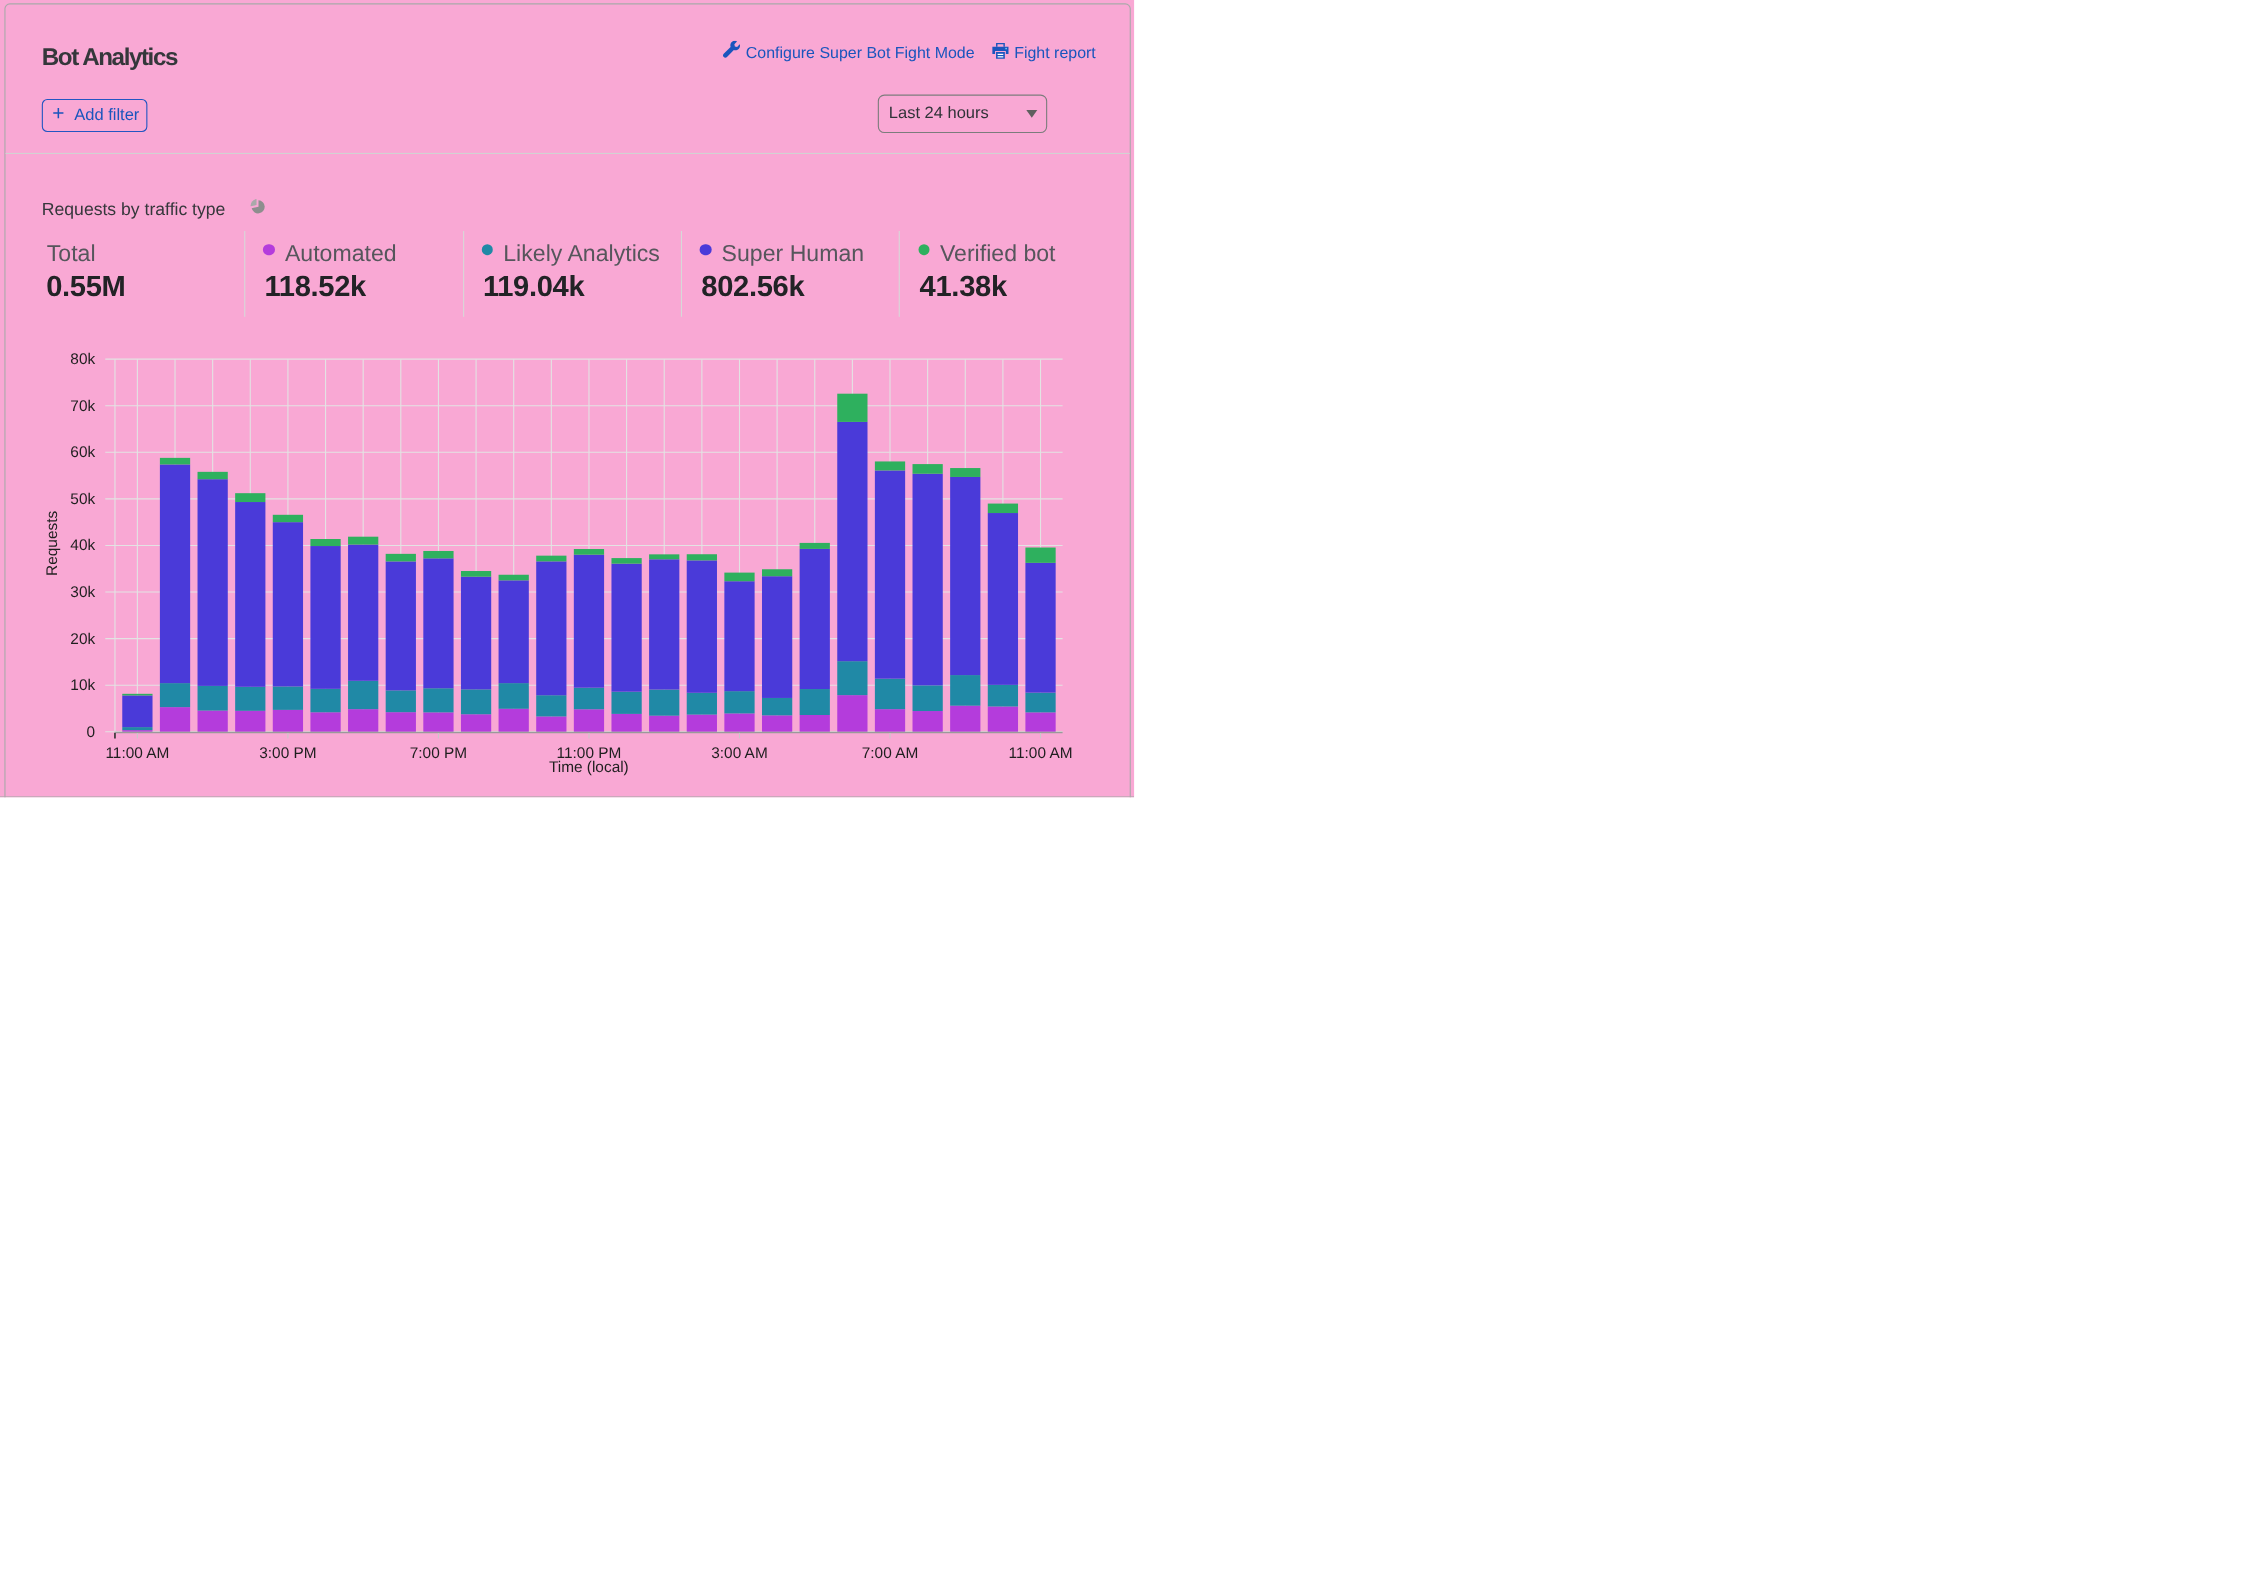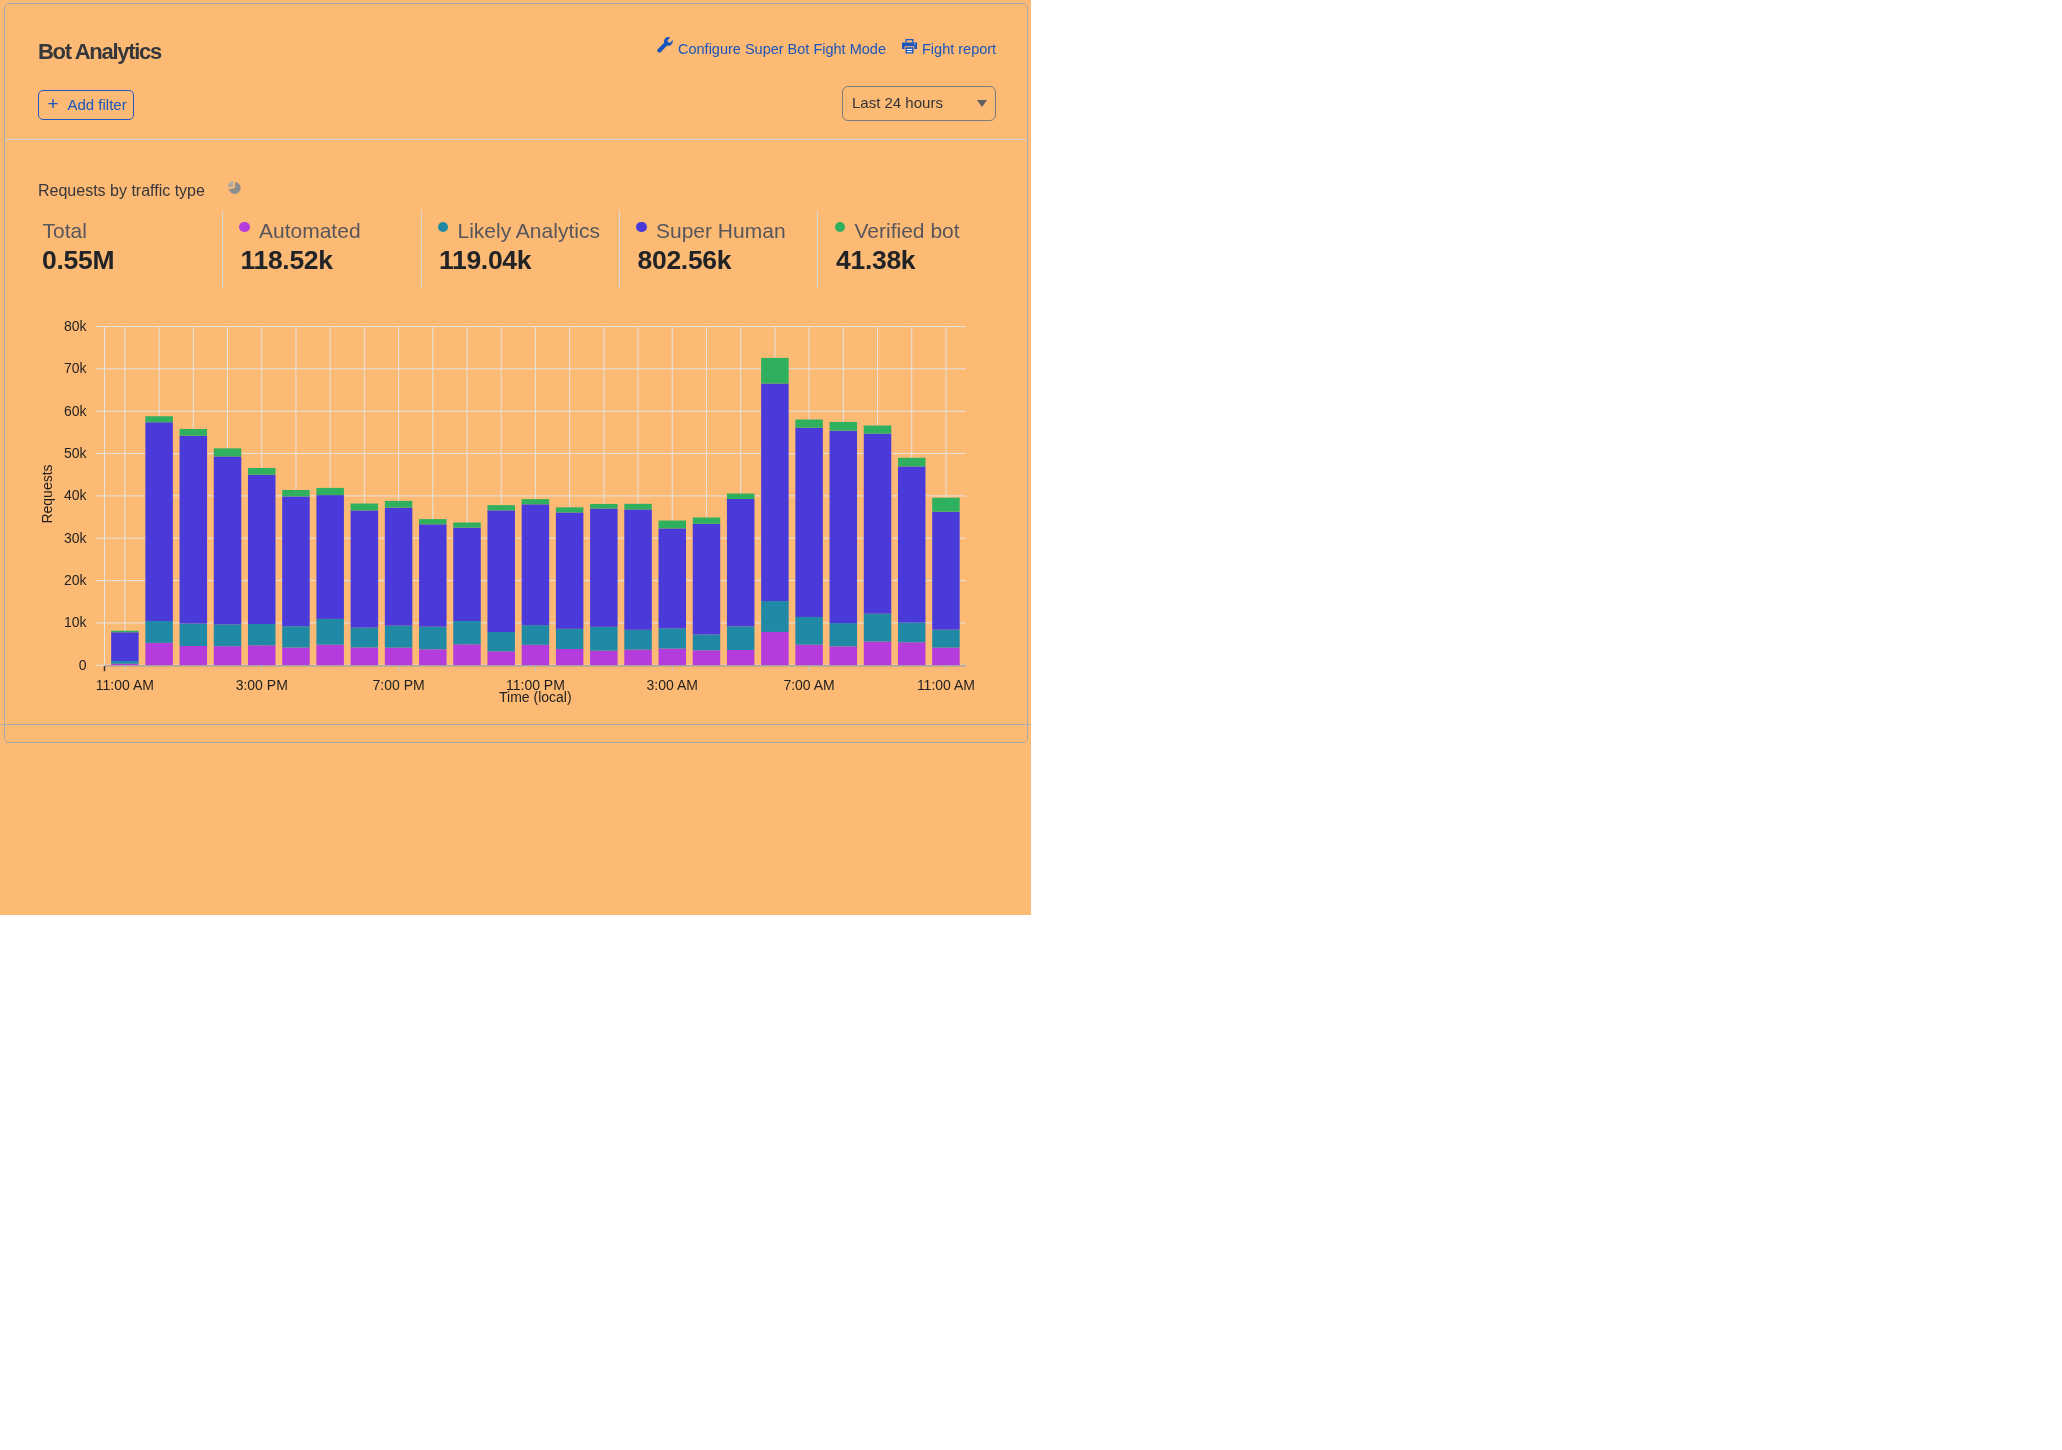--- a/index.html
+++ b/index.html
@@ -1,17 +1,17 @@
 <!DOCTYPE html>
 <html><head><meta charset="utf-8">
 <style>
 *{margin:0;padding:0;box-sizing:border-box}
 html,body{background:#fff;font-family:"Liberation Sans",sans-serif;-webkit-font-smoothing:antialiased}
 .abs{position:absolute}
-#page{position:relative;width:1031px;height:915px;background:#fdba74;overflow:hidden}
+#page{position:relative;width:1031px;height:725px;background:#f9a8d4;overflow:hidden}
 .hline{position:absolute;height:1px;background:#d2d2d2}
 .vline{position:absolute;width:1px;background:#d8d8d8}
 a.link{color:#1a55bd;text-decoration:none;font-size:14.5px}
 .dot{position:absolute;width:10.5px;height:10.5px;border-radius:50%;top:221.5px}
 .slab{position:absolute;top:219px;font-size:21px;color:#56565c}
 .sval{position:absolute;top:244.5px;font-size:26.5px;font-weight:700;color:#222326;letter-spacing:-0.3px}
 </style></head>
 <body>
 <div id="page">
   <div class="abs" style="left:4.4px;right:3px;top:3px;height:740px;border:1px solid #a9a9a9;border-radius:5px"></div>
@@ -34,21 +34,21 @@
 <rect x="9.8" y="24.2" width="10.4" height="2.2" fill="#fff"></rect>
 <rect x="24" y="9" width="2.6" height="2.6" fill="#7ed8f7"></rect>
       </svg></div>
   <a class="link abs" style="left:922px;top:41px" href="#">Fight report</a>
 
   <div class="abs" style="left:37.5px;top:89.5px;width:96px;height:30px;border:1.5px solid #2356c2;border-radius:5px">
     <span class="abs" style="left:9px;top:2.5px;font-size:19px;color:#1a55bd">+</span>
     <span class="abs" style="left:29px;top:5.5px;font-size:15px;color:#1a55bd">Add filter</span>
   </div>
 
-  <div class="abs" style="left:842px;top:86px;width:153.5px;height:34.5px;border:1.5px solid #7c7c7c;border-radius:6px">
+  <div class="abs" style="left:798px;top:86px;width:153.5px;height:34.5px;border:1.5px solid #7c7c7c;border-radius:6px">
     <div class="abs" style="left:9px;top:6.5px;font-size:15px;color:#303338">Last 24 hours</div>
     <div class="abs" style="right:8px;top:13px;width:0;height:0;border-left:5.5px solid transparent;border-right:5.5px solid transparent;border-top:7px solid #5f5f5f"></div>
   </div>
 
   <div class="abs" style="left:38px;top:182px;font-size:16px;font-weight:400;color:#35373b">Requests by traffic type</div>
   <div class="abs" style="left:227px;top:181px;width:14px;height:14px">
     <svg width="14" height="14" viewBox="0 0 14 14">
         <path fill="#8e8e8e" d="M8 1a6 6 0 1 1-6.2 7.3L8 7z"></path>
         <path fill="#a9a9a9" d="M6.2 0A6 6 0 0 0 .9 6.6L6.2 5.4z"></path>
       </svg>

